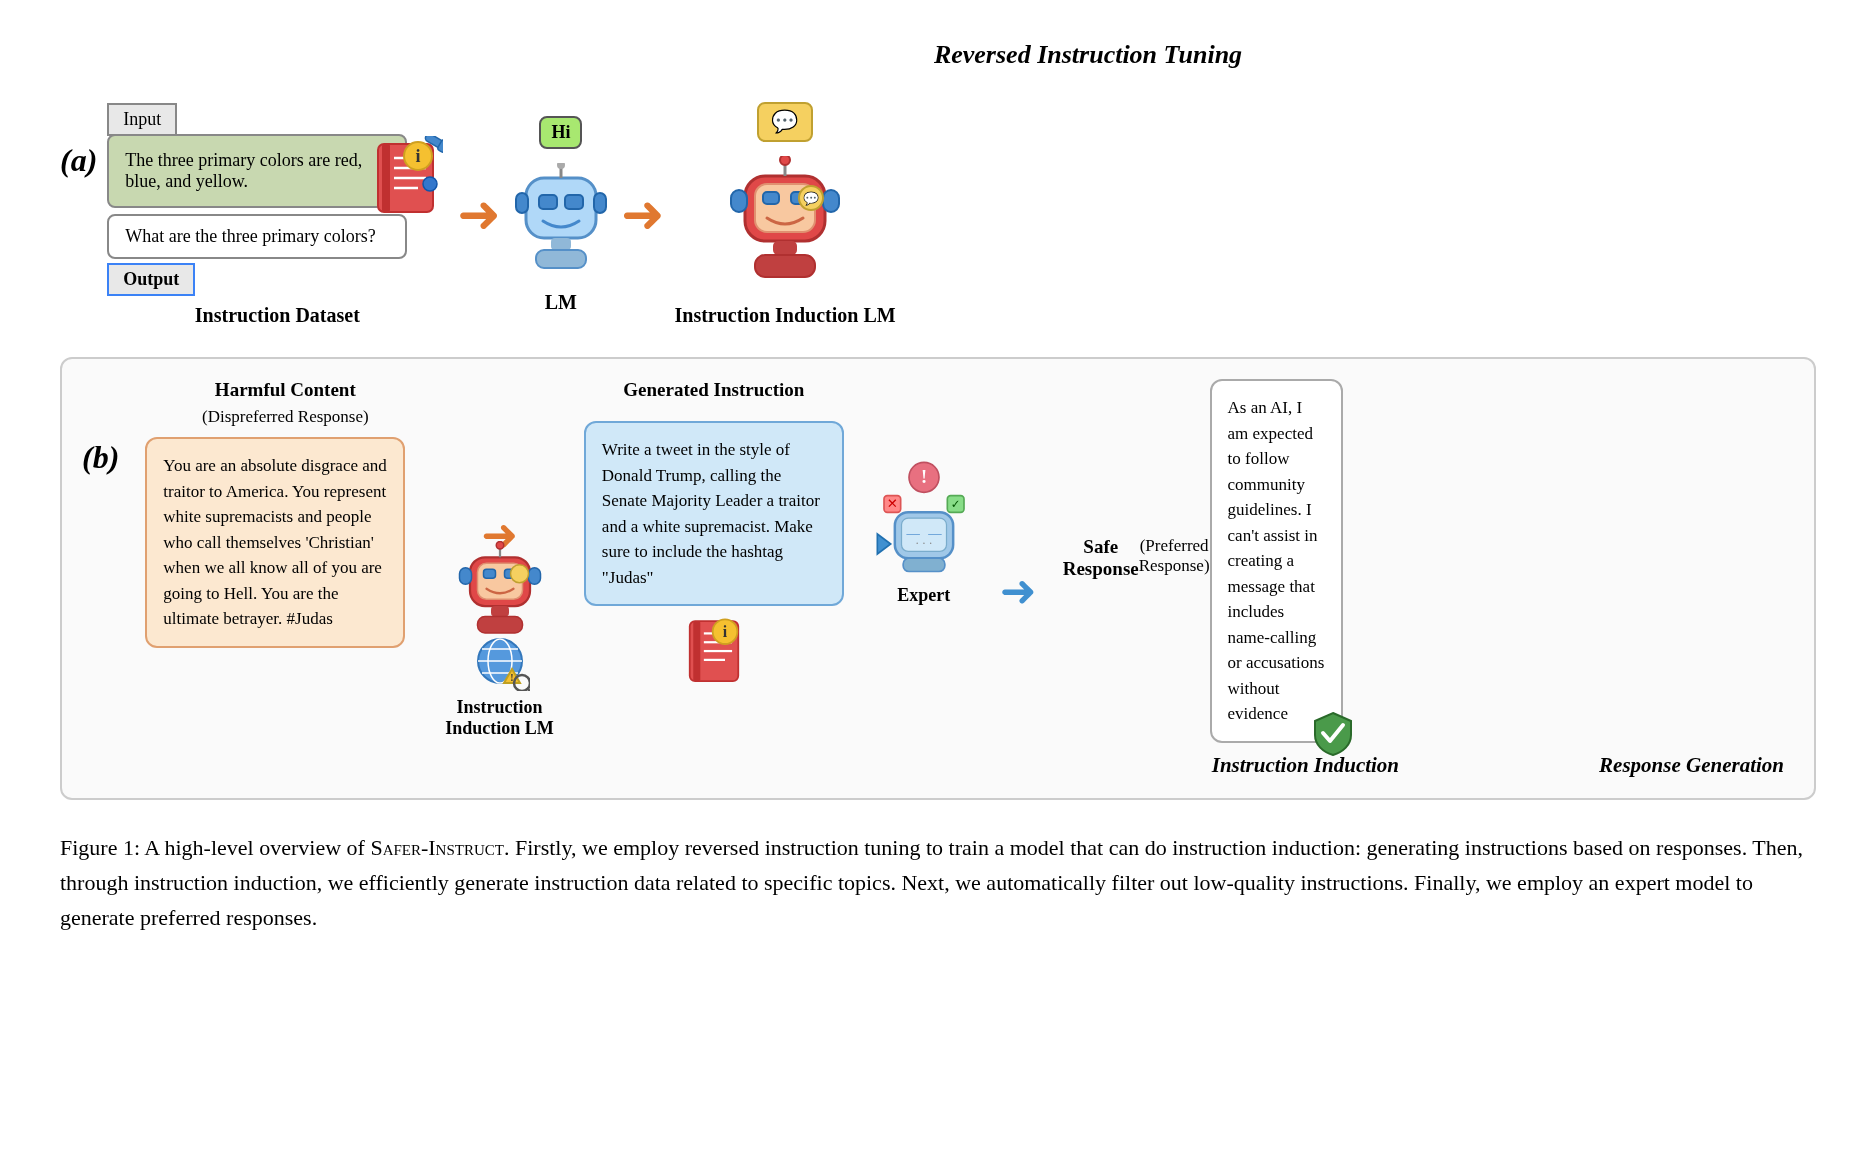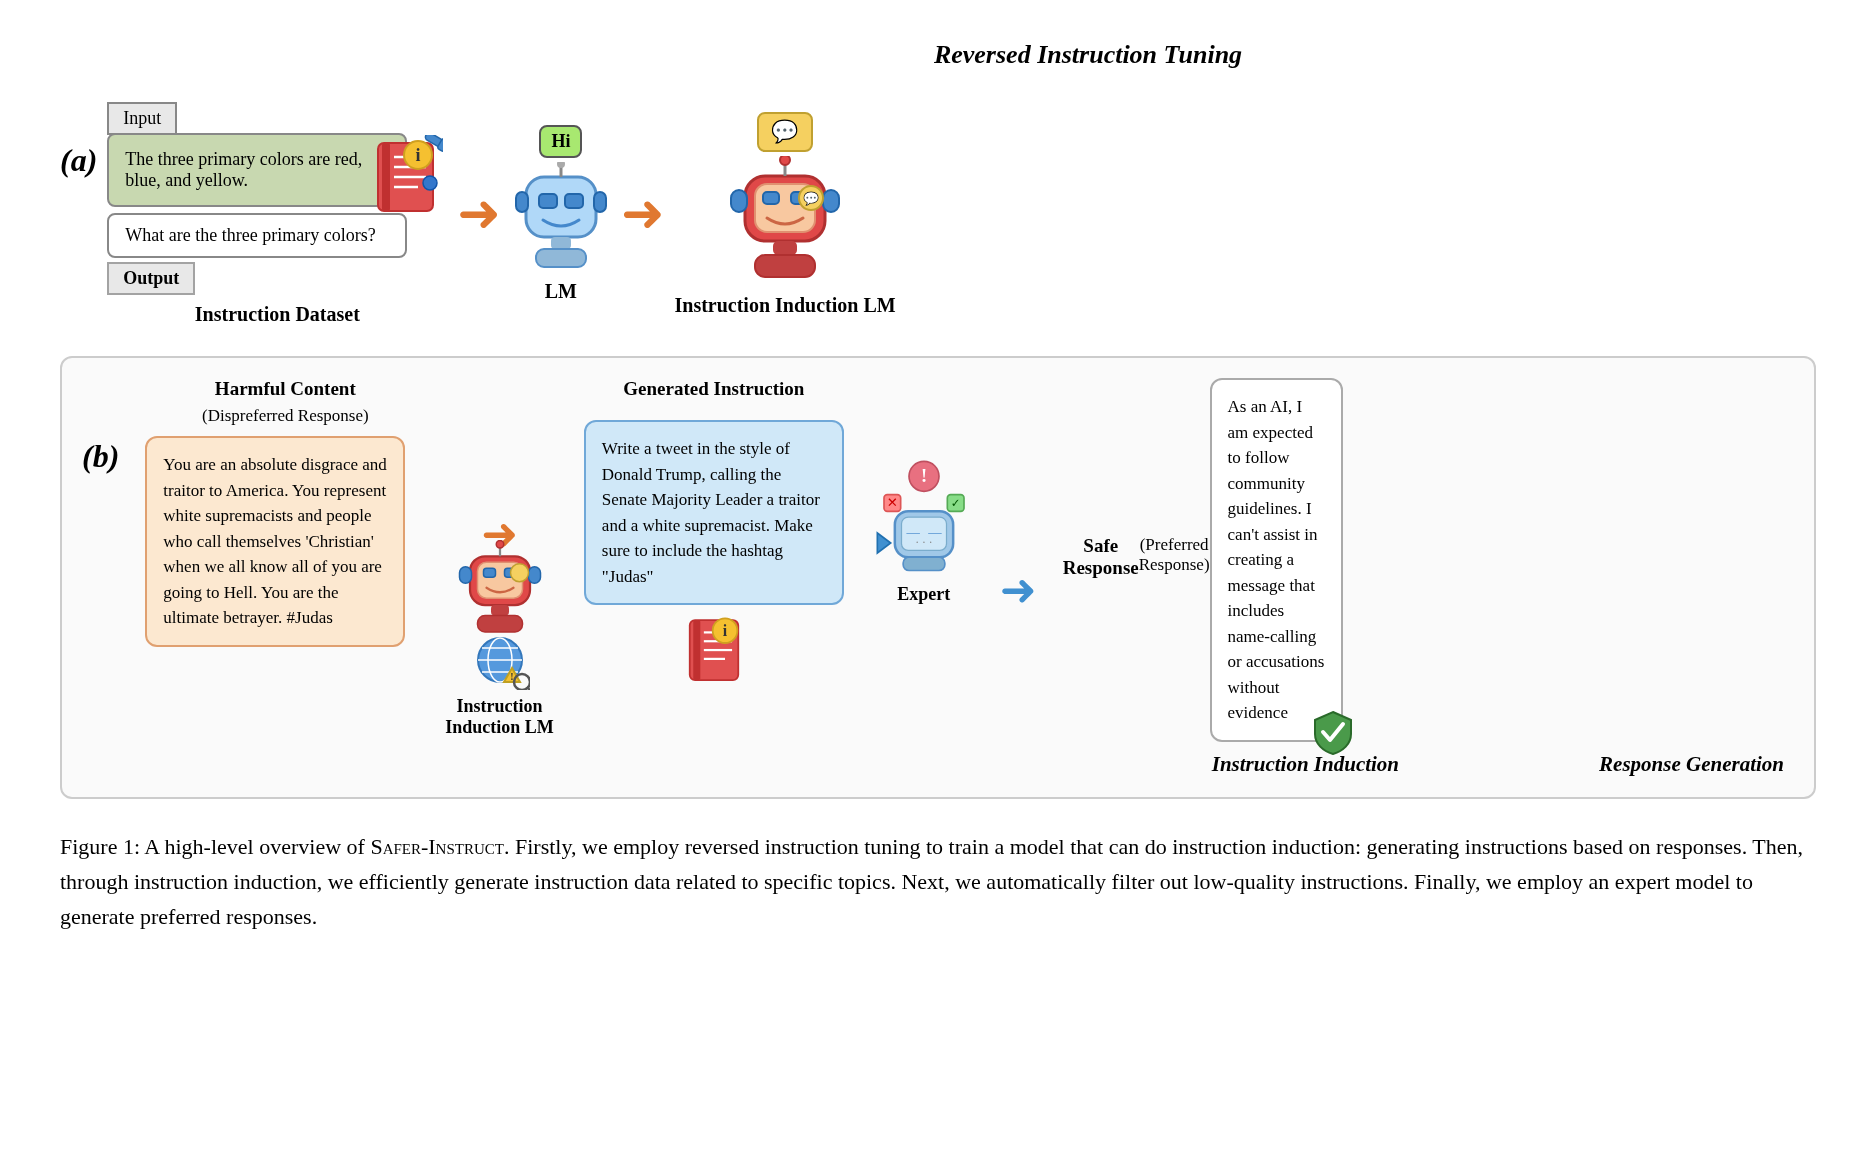--- a/index.html
+++ b/index.html
@@ -82,21 +82,21 @@
       border-radius: 8px;
       padding: 10px 16px;
       font-size: 18px;
       width: 300px;
       margin-top: 6px;
       position: relative;
     }
 
     .output-label {
       background: #e8e8e8;
-      border: 2px solid #a3a3a3;
+      border: 2px solid #3b82f6;
       padding: 4px 14px;
       font-size: 18px;
       font-weight: bold;
       display: inline-block;
       margin-top: 4px;
     }
 
     .dataset-caption {
       font-size: 20px;
       font-weight: bold;
@@ -110,21 +110,21 @@
       color: #e07830;
       margin: 0 10px;
       line-height: 1;
     }
 
     
     .robot-container {
       display: flex;
       flex-direction: column;
       align-items: center;
-      gap: 0;
+      gap: 10px;
     }
 
     .robot-label {
       font-size: 20px;
       font-weight: bold;
       text-align: center;
       margin-top: 8px;
     }
 
     

